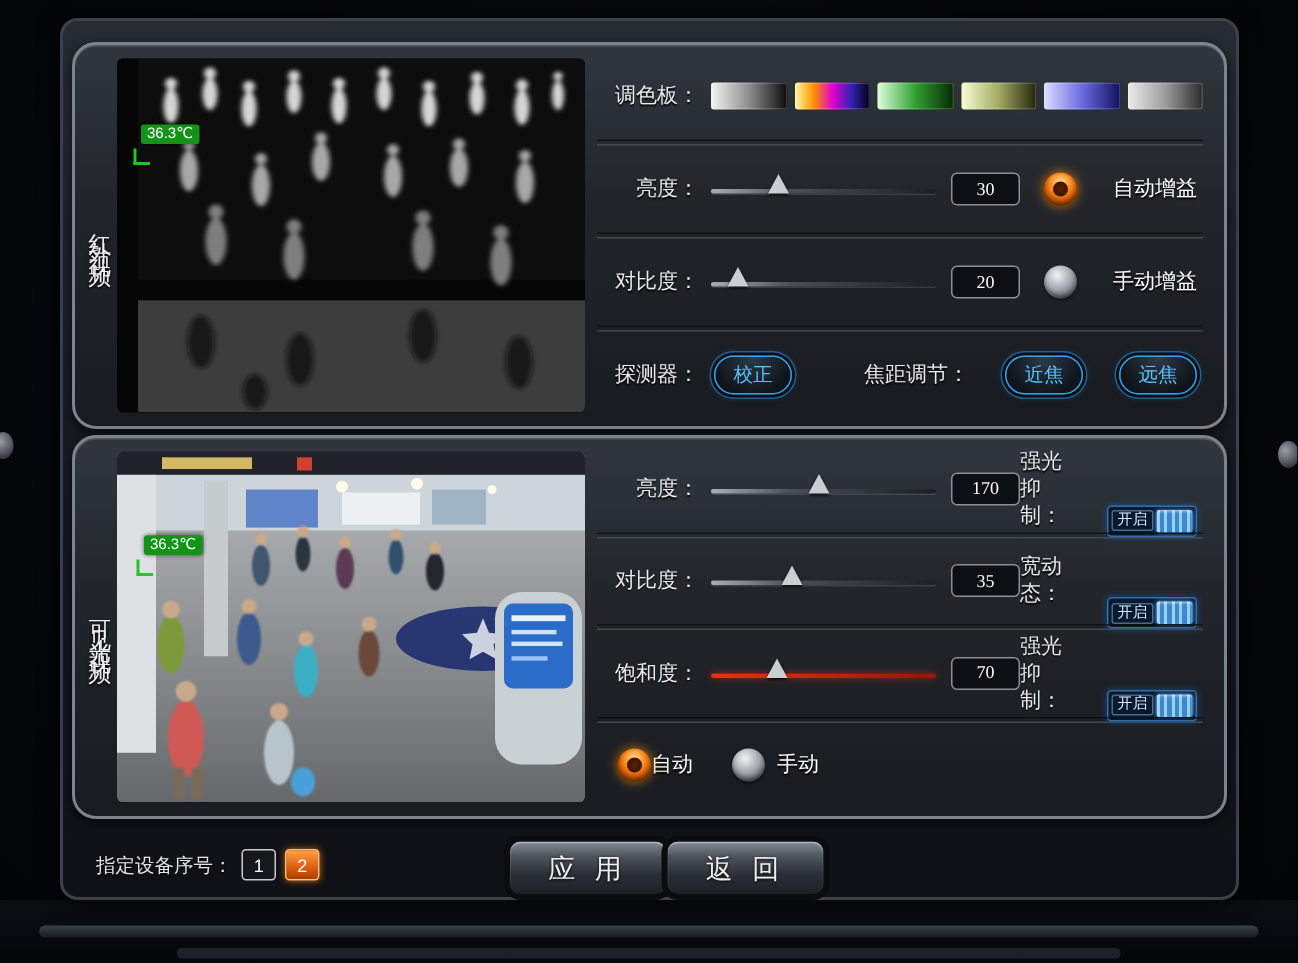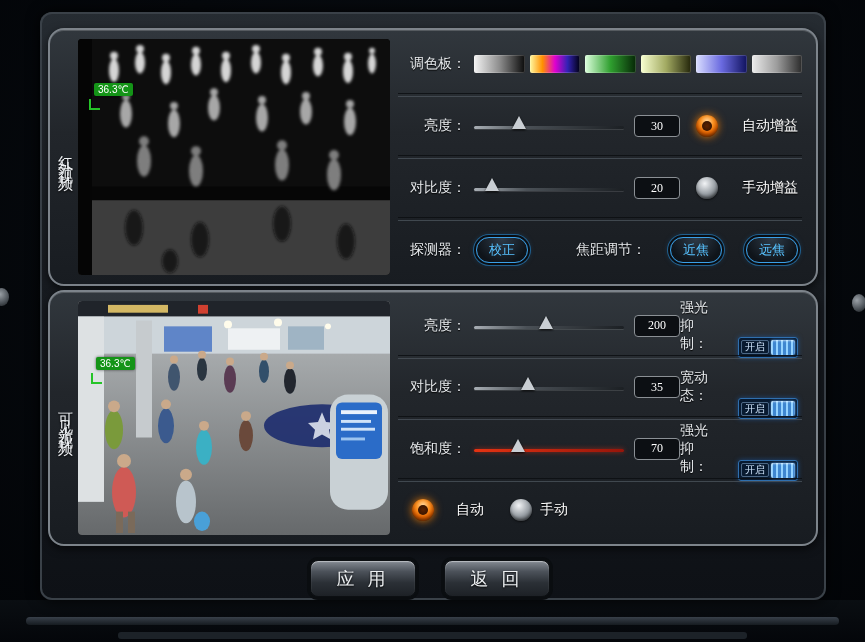--- a/index.html
+++ b/index.html
@@ -78,21 +78,21 @@
   .device-select{position:absolute;left:16px;top:12px;display:flex;align-items:center;gap:6px;
     color:#e2e6e9;font-size:13px;text-shadow:0 1px 1px #000;}
   .dev{width:23px;height:21px;border:1px solid #c9cdd1;background:#14171c;color:#fff;font-size:12px;border-radius:3px;
     cursor:pointer;font-family:inherit;padding:0;}
   .dev.selected{background:linear-gradient(#ffa342,#e26212 55%,#aa3e00);border-color:#ffc184;
     box-shadow:0 0 5px rgba(255,130,0,.75);}
   .big-btn{position:absolute;top:6px;width:106px;height:37px;border-radius:8px;cursor:pointer;font-family:inherit;
     background:linear-gradient(180deg,#858b93 0%,#4c525a 30%,#2b3036 62%,#1d2126 100%);
     border:1px solid #0c0f12;box-shadow:0 0 0 3px #0a0d10, inset 0 1px 1px rgba(255,255,255,.45);
     color:#edf0f2;font-size:18px;letter-spacing:4px;text-shadow:0 1px 2px #000;}
-  .apply{left:262px;} .back{left:396px;}
+  .apply{left:291px;} .back{left:396px;}
 </style>
 </head>
 <body>
 
 <div class="stage">
   <div class="screw screw-left"></div>
   <div class="screw screw-right"></div>
   <div class="stand">
     <div class="stand-strip"></div>
     <div class="stand-base"></div>
@@ -303,21 +303,21 @@
         <div class="temp-mark vis"></div>
       </div>
 
       <div class="controls">
         <div class="row">
           <span class="lbl">亮度：</span>
           <div class="slider">
             <div class="track"></div>
             <div class="thumb" style="left: 48%;"></div>
           </div>
-          <div class="valbox">200</div>
+          <div class="valbox">170</div>
           <div class="right-group">
             <span class="grp-lbl">强光抑制：</span>
             <div class="toggle">
               <span class="toggle-text">开启</span>
               <span class="toggle-knob"></span>
             </div>
           </div>
         </div>
         <div class="sep"></div>
 
@@ -351,27 +351,32 @@
               <span class="toggle-text">开启</span>
               <span class="toggle-knob"></span>
             </div>
           </div>
         </div>
         <div class="sep"></div>
 
         <div class="row">
           <span style="width:14px;flex:none"></span>
           <span class="radio on"></span>
-          <span class="radio-lbl" style="margin-left:22px">自动</span>
+          <span class="radio-lbl" style="margin-left:0">自动</span>
           <span style="width:26px;flex:none"></span>
           <span class="radio off"></span>
           <span class="radio-lbl" style="margin-left:8px">手动</span>
         </div>
       </div>
     </section>
 
     <div class="footer">
+      <div class="device-select">
+        <span>指定设备序号：</span>
+        <button class="dev">1</button>
+        <button class="dev selected">2</button>
+      </div>
       <button class="big-btn apply">应 用</button>
       <button class="big-btn back">返 回</button>
     </div>
 
   </div>
 </div>
 
 </body></html>

